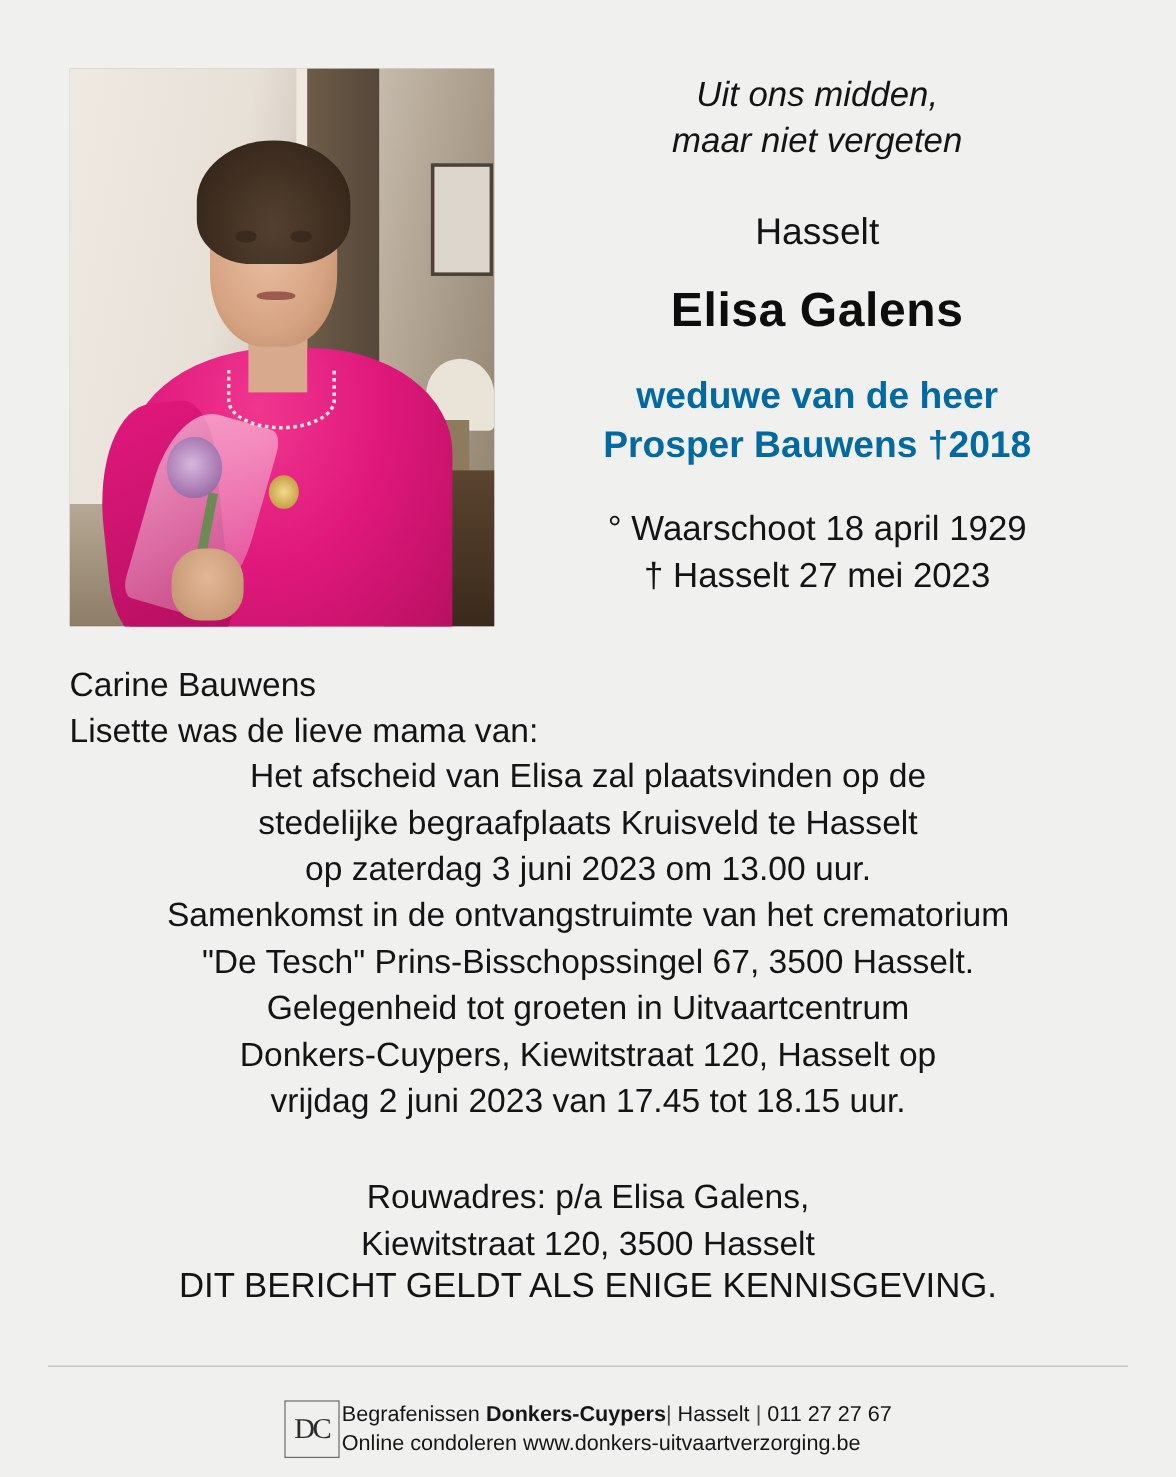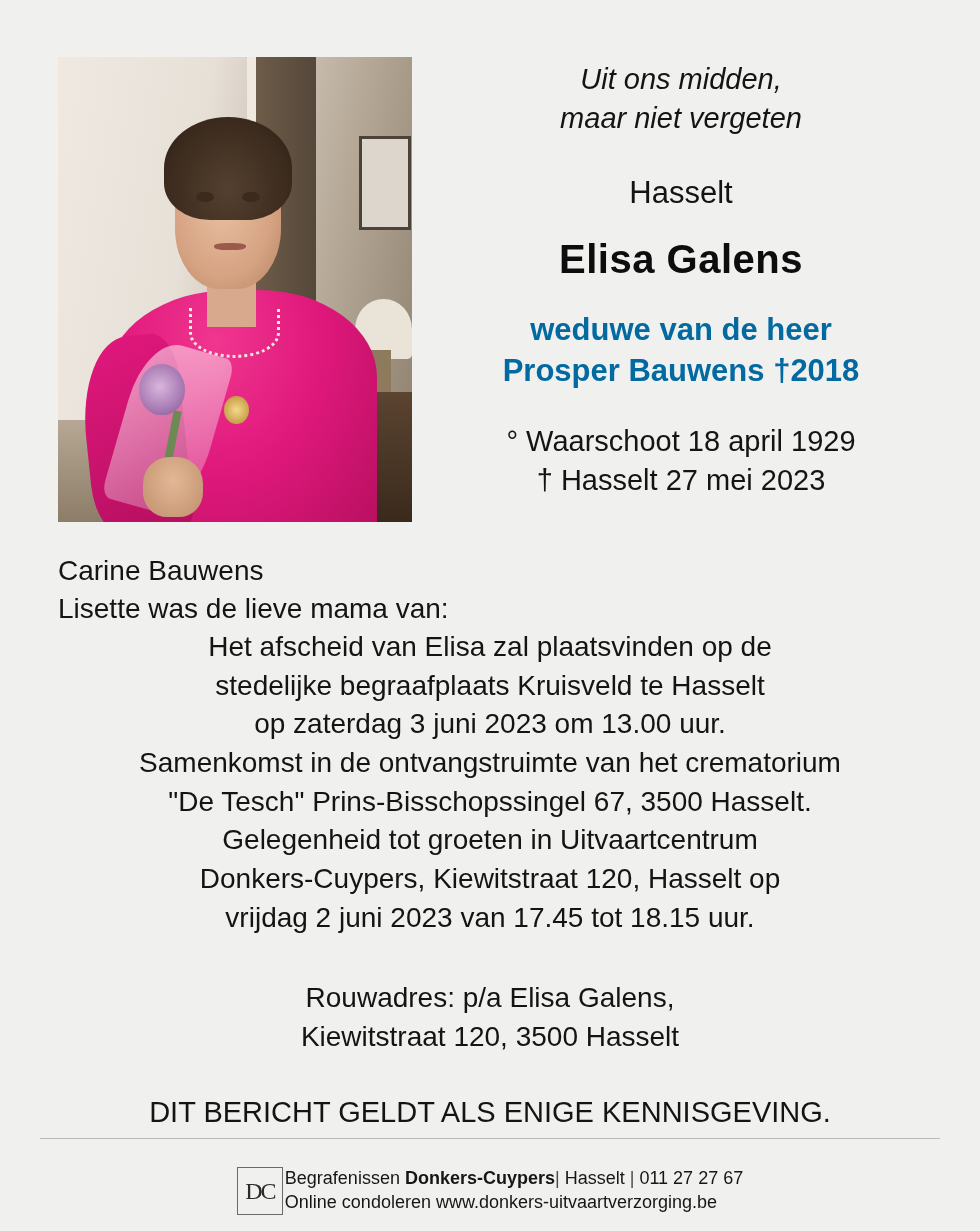--- a/index.html
+++ b/index.html
@@ -195,21 +195,20 @@
     padding: 0 40px;
   }
   .address {
     margin-top: 42px;
     text-align: center;
     font-size: 28px;
     line-height: 1.38;
     color: #141414;
   }
   .notice {
-    margin-top: 40px;
     text-align: center;
     font-size: 29px;
     color: #141414;
   }
 
   
   .divider {
     position: absolute;
     left: 40px;
     right: 40px;

